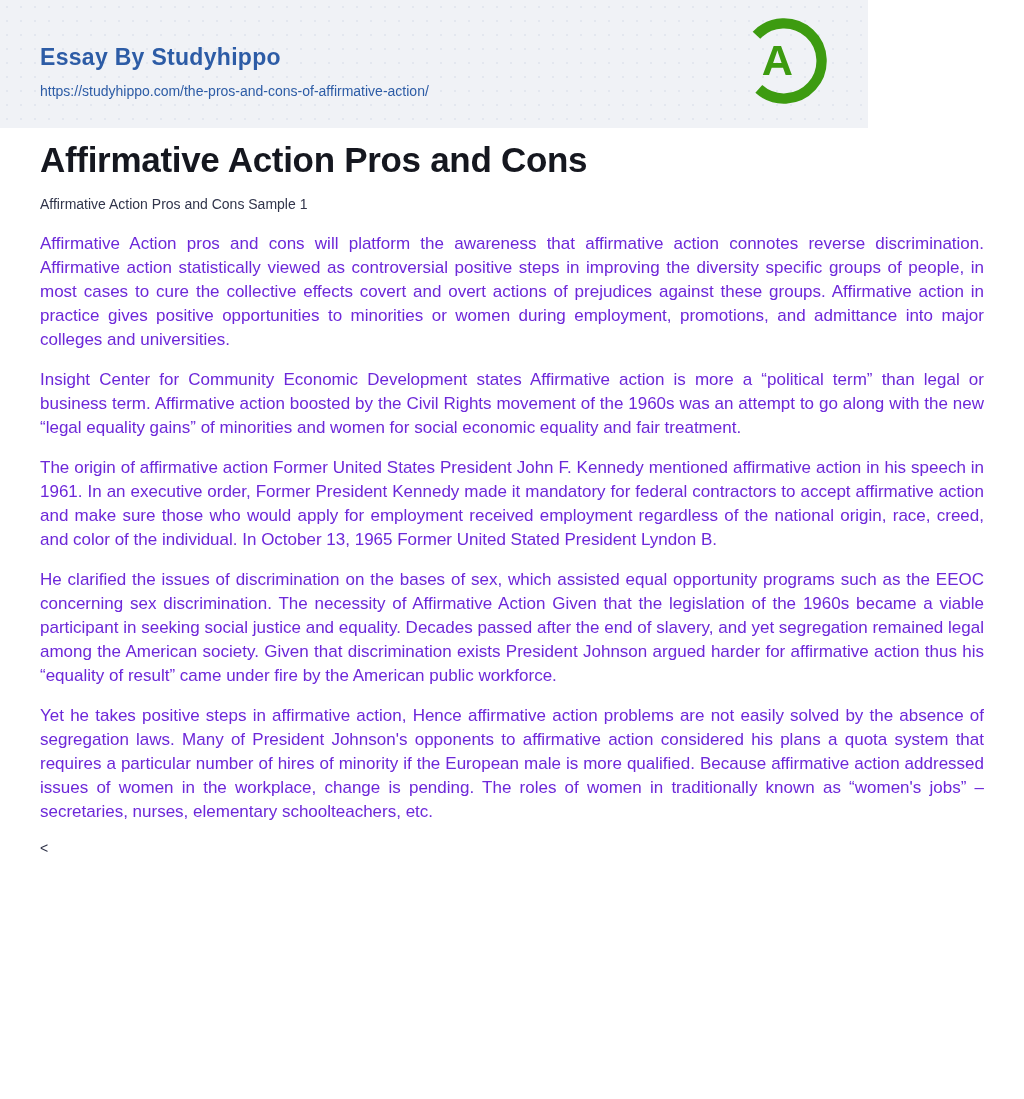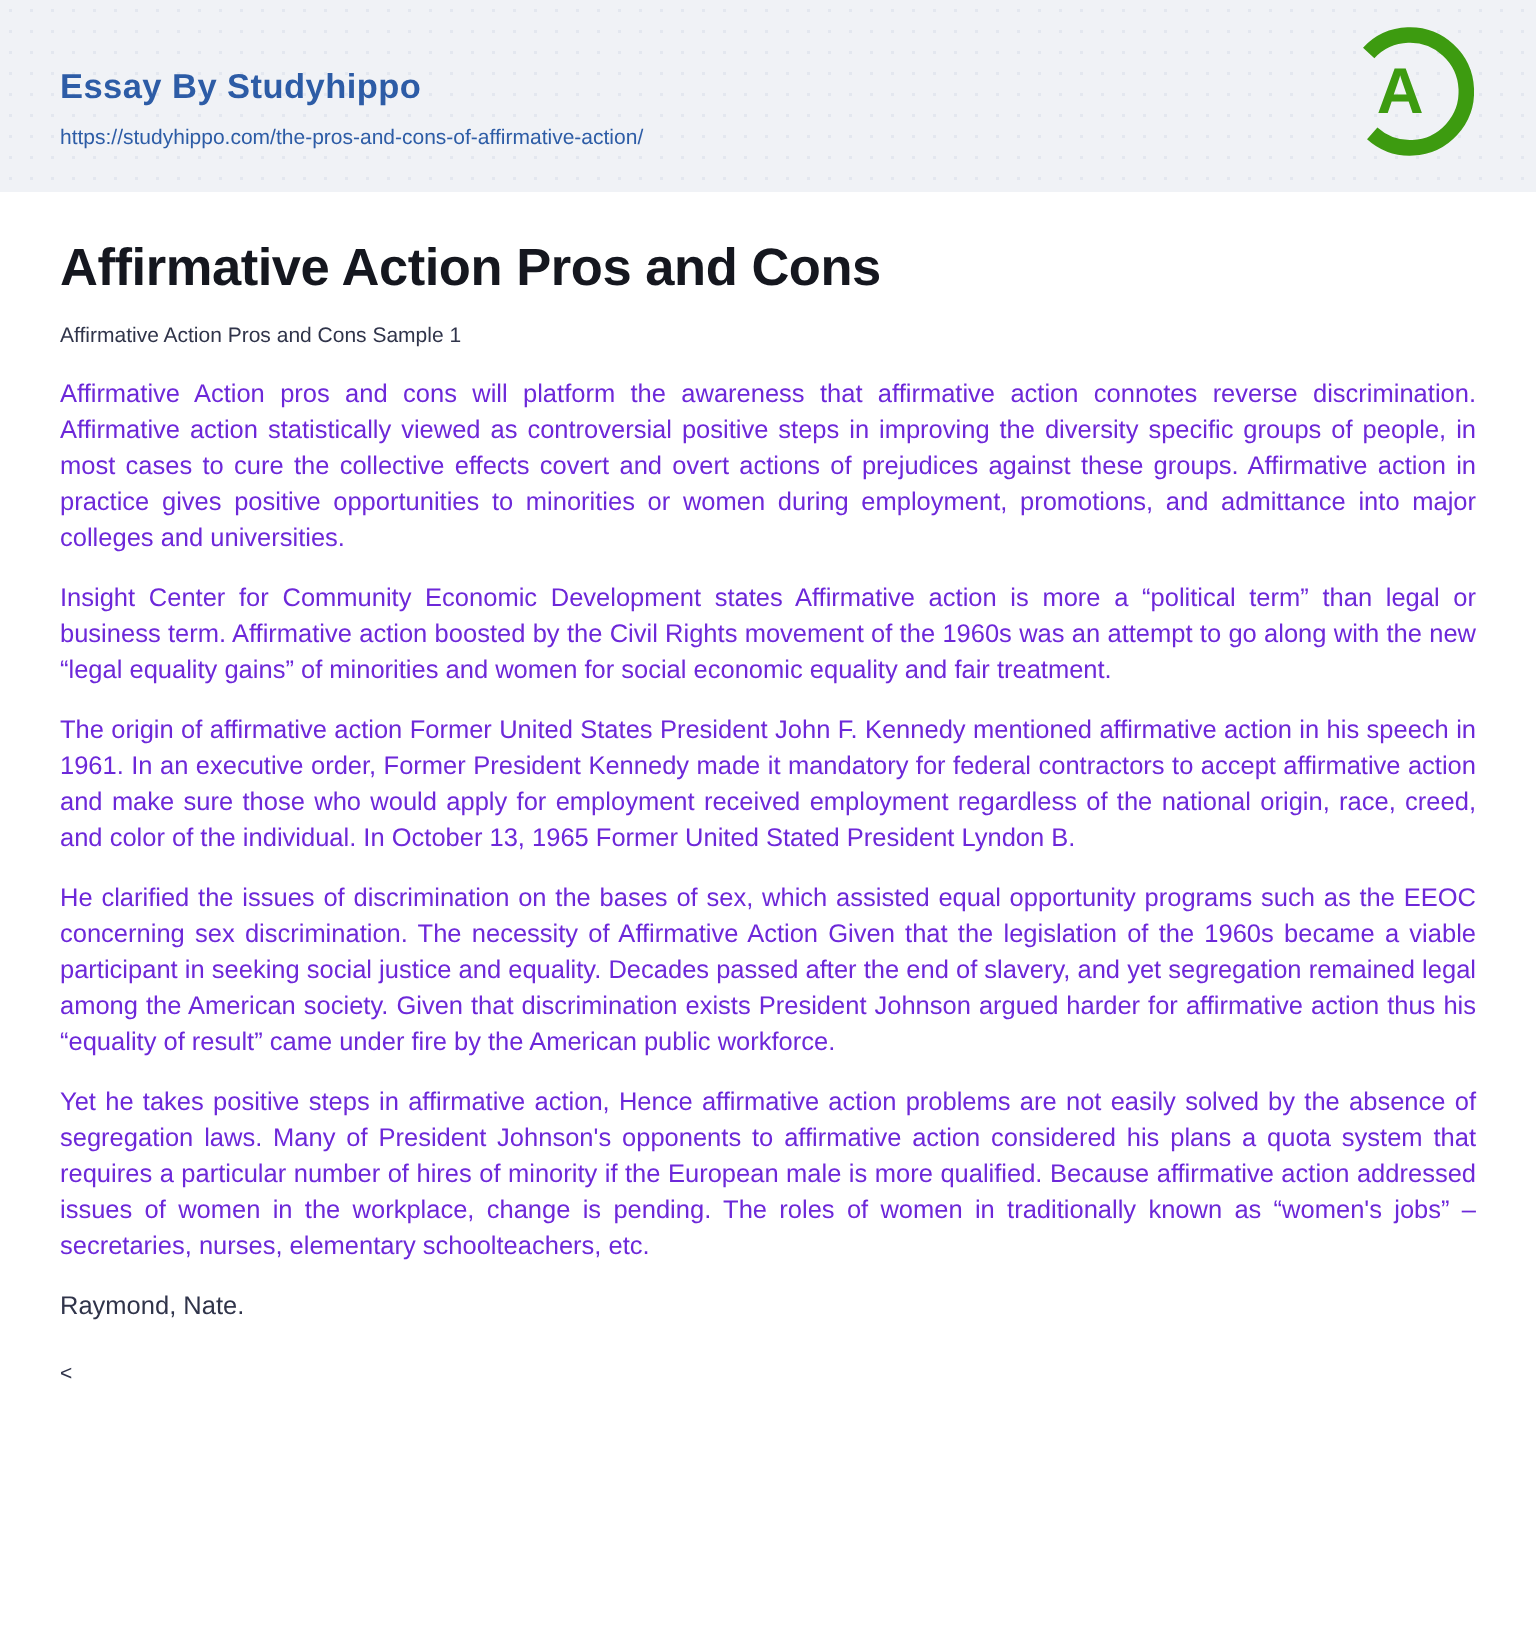--- a/index.html
+++ b/index.html
@@ -7,21 +7,21 @@
   body {
     width: 1024px;
     height: 1099px;
     background: #ffffff;
     font-family: "Liberation Sans", sans-serif;
     color: #30344a;
     overflow: hidden;
   }
   .header {
     position: relative;
-    width: 1024px;
+    width: 868px;
     height: 128px;
     background-color: #f0f2f6;
     background-image: radial-gradient(#e3e7ef 1px, transparent 1px);
     background-size: 14px 14px;
     padding: 44px 40px 0 40px;
   }
   .header-title {
     font-size: 23px;
     font-weight: 700;
     letter-spacing: 0.3px;
@@ -36,21 +36,21 @@
     display: inline-block;
   }
   .logo {
     position: absolute;
     top: 14px;
     right: 37px;
     width: 94px;
     height: 94px;
   }
   .main {
-    padding: 31px 40px 0 40px;
+    padding: 12px 40px 0 40px;
   }
   .article-title {
     font-size: 35px;
     font-weight: 700;
     letter-spacing: -0.3px;
     color: #15171f;
     margin-bottom: 16px;
   }
   .article-subtitle {
     font-size: 14px;
@@ -91,15 +91,14 @@
 <div class="main">
   <h1 class="article-title">Affirmative Action Pros and Cons</h1>
   <div class="article-subtitle">Affirmative Action Pros and Cons Sample 1</div>
   <div class="article-body">
       <p>Affirmative Action pros and cons will platform the awareness that affirmative action connotes reverse discrimination. Affirmative action statistically viewed as controversial positive steps in improving the diversity specific groups of people, in most cases to cure the collective effects covert and overt actions of prejudices against these groups. Affirmative action in practice gives positive opportunities to minorities or women during employment, promotions, and admittance into major colleges and universities.</p>
       <p>Insight Center for Community Economic Development states Affirmative action is more a “political term” than legal or business term. Affirmative action boosted by the Civil Rights movement of the 1960s was an attempt to go along with the new “legal equality gains” of minorities and women for social economic equality and fair treatment.</p>
       <p>The origin of affirmative action Former United States President John F. Kennedy mentioned affirmative action in his speech in 1961. In an executive order, Former President Kennedy made it mandatory for federal contractors to accept affirmative action and make sure those who would apply for employment received employment regardless of the national origin, race, creed, and color of the individual. In October 13, 1965 Former United Stated President Lyndon B.</p>
       <p>He clarified the issues of discrimination on the bases of sex, which assisted equal opportunity programs such as the EEOC concerning sex discrimination. The necessity of Affirmative Action Given that the legislation of the 1960s became a viable participant in seeking social justice and equality. Decades passed after the end of slavery, and yet segregation remained legal among the American society. Given that discrimination exists President Johnson argued harder for affirmative action thus his “equality of result” came under fire by the American public workforce.</p>
       <p>Yet he takes positive steps in affirmative action, Hence affirmative action problems are not easily solved by the absence of segregation laws. Many of President Johnson's opponents to affirmative action considered his plans a quota system that requires a particular number of hires of minority if the European male is more qualified. Because affirmative action addressed issues of women in the workplace, change is pending. The roles of women in traditionally known as “women's jobs” – secretaries, nurses, elementary schoolteachers, etc.</p>
     </div>
-  <div class="byline">Raymond, Nate.</div>
   <div class="footer-mark">&lt;</div>
 </div>
 
 </body></html>

